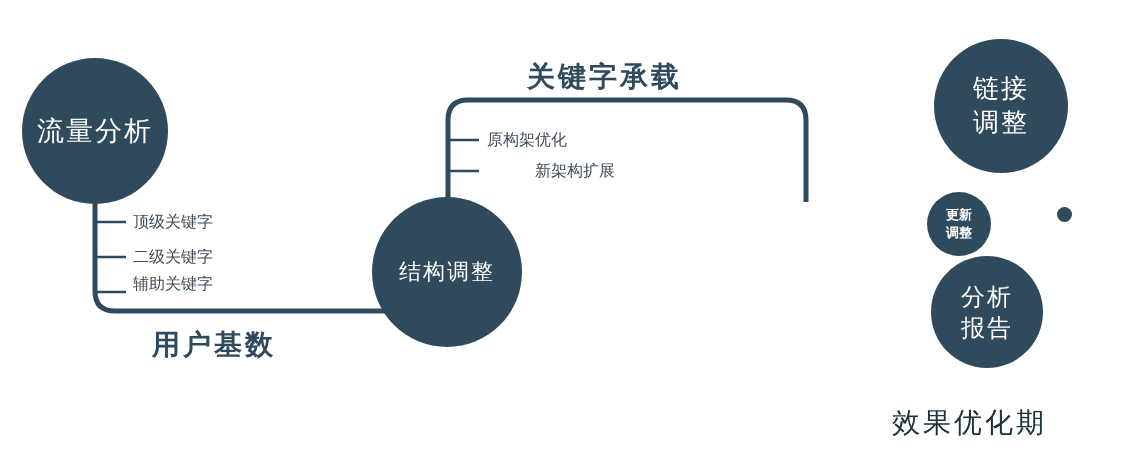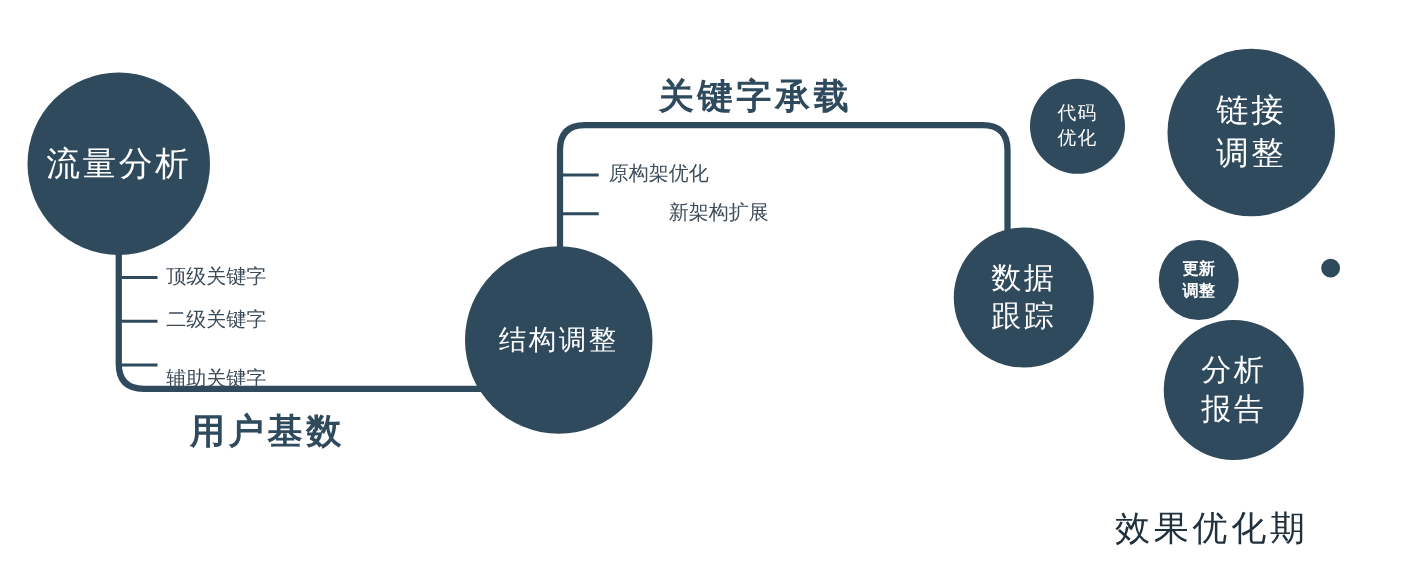--- a/index.html
+++ b/index.html
@@ -51,21 +51,21 @@
   }
   .tick-label {
     position:absolute;
     color:#3d4c59;
     font-size:16px;
     line-height:16px;
     white-space:nowrap;
   }
   .t-top1 { left:133px; top:214px; }
   .t-top2 { left:133px; top:249px; }
-  .t-top3 { left:133px; top:296px;text-align:right; }
+  .t-top3 { left:133px; top:276px;text-align:right; }
   .s-top1 { left:487px; top:132px; }
   .s-top2 { left:487px; top:163px;margin-left:48px; }
 </style>
 </head>
 <body>
 
 <div class="canvas">
 
   <svg class="connectors" viewBox="0 0 1130 450" xmlns="http://www.w3.org/2000/svg">
     <path d="M 95 180 L 95 291 Q 95 311 115 311 L 404 311" fill="none" stroke="#2e4a5c" stroke-width="5"></path>
@@ -90,29 +90,21 @@
   <div class="edge-label lbl-keyword">关键字承载</div>
 
   <div class="node n-traffic">
     <span>流量分析</span>
   </div>
 
   <div class="node n-structure">
     <span>结构调整</span>
   </div>
 
-  <div class="node n-tracking">
-    <span>数据</span>
-    <span>跟踪</span>
-  </div>
 
-  <div class="node n-code">
-    <span>代码</span>
-    <span>优化</span>
-  </div>
 
   <div class="node n-link">
     <span>链接</span>
     <span>调整</span>
   </div>
 
   <div class="node n-update">
     <span>更新</span>
     <span>调整</span>
   </div>

